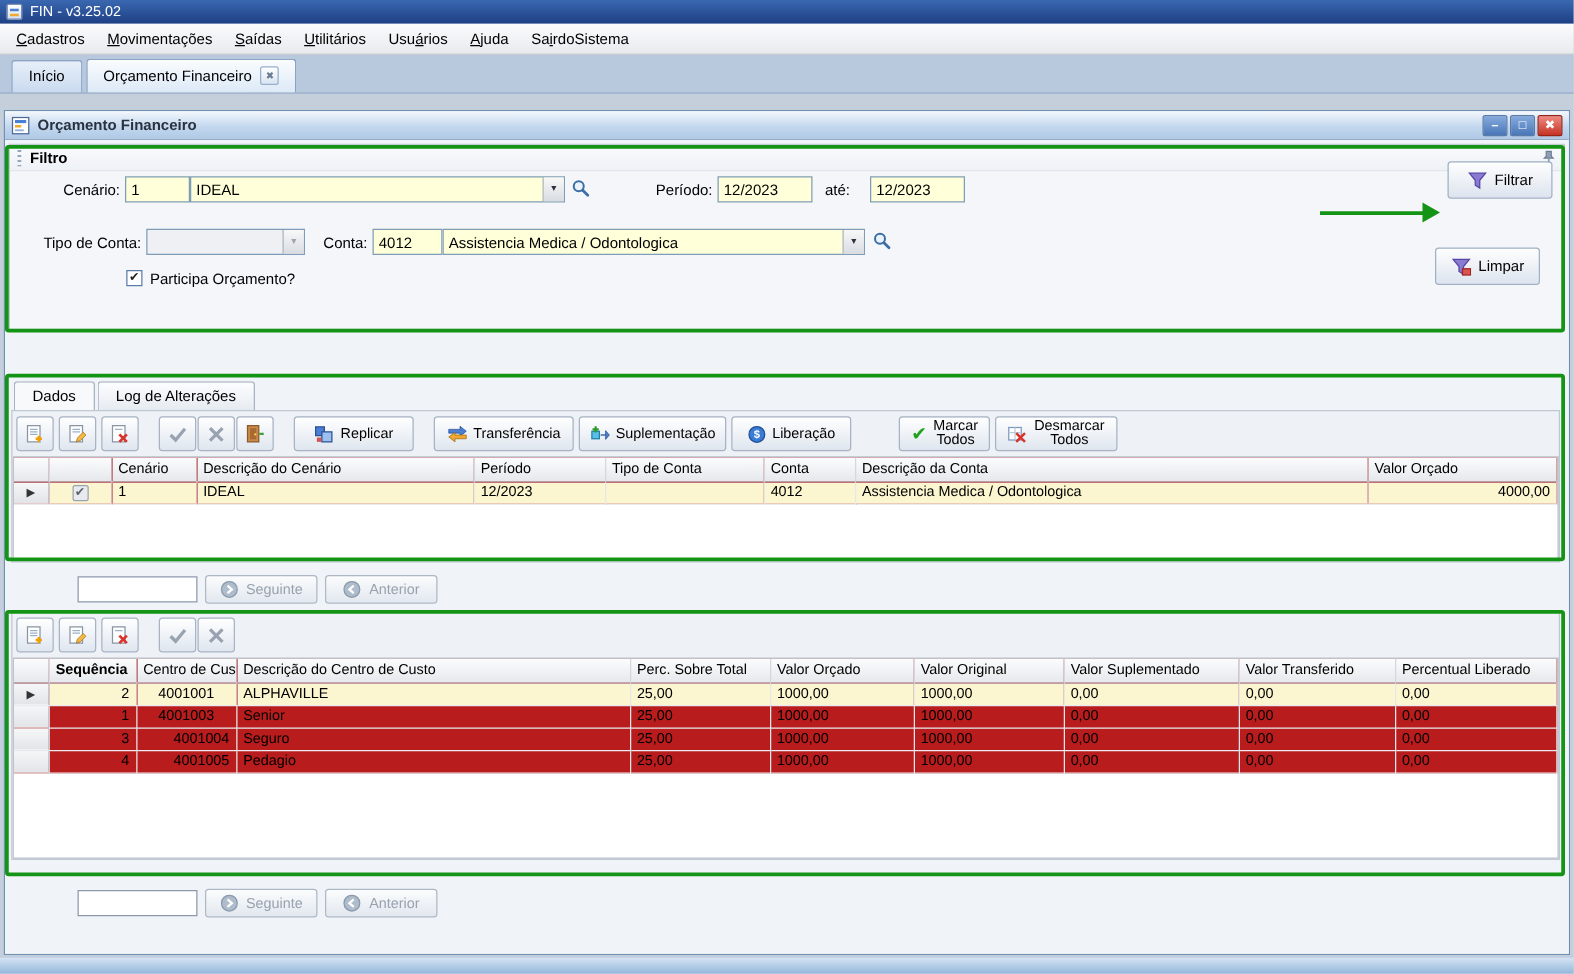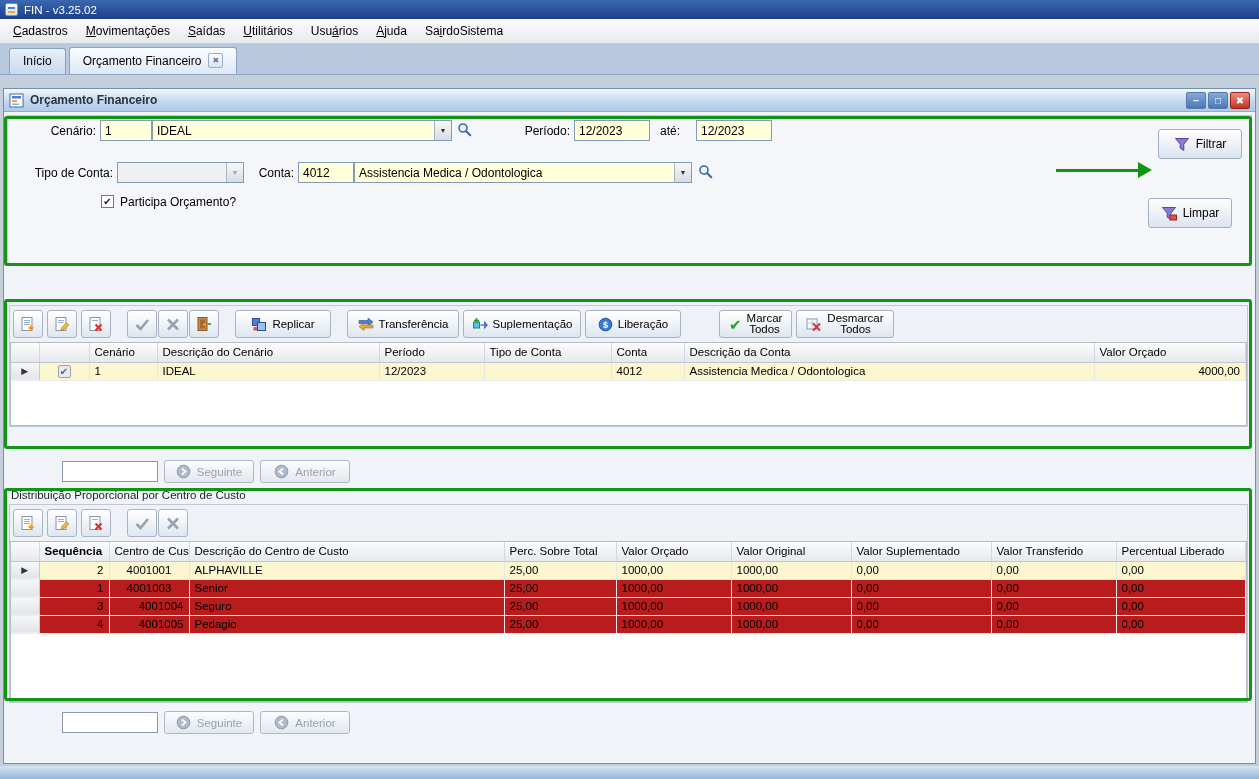--- a/index.html
+++ b/index.html
@@ -237,20 +237,30 @@
       <span>Orçamento Financeiro</span>
       <span class="win-buttons">
         <span class="win-btn">–</span>
         <span class="win-btn">□</span>
         <span class="win-btn close">✖</span>
       </span>
     </div>
     <div class="client">
 
       <div class="filtro">
+        <div class="filtro-header">
+          <span class="grip"></span>
+          <span>Filtro</span>
+          <span class="pin">
+            <svg width="12" height="13" viewBox="0 0 12 13">
+                <path d="M4 1h4v4l1.5 1.5h-7L4 5z" fill="#8fa0b4" stroke="#6e8098"></path>
+                <line x1="6" y1="7" x2="6" y2="12" stroke="#8fa0b4" stroke-width="1.5"></line>
+              </svg>
+          </span>
+        </div>
         <div class="filtro-body">
           <span class="flabel" style="left:16px;top:8px;width:72px;text-align:right">Cenário:</span>
           <input class="finput" style="left: 92px; top: 4px; width: 52px;" value="1">
           <div class="fcombo" style="left:144px;top:4px;width:300px">
             <span class="val">IDEAL</span>
             <span class="combo-btn">▼</span>
           </div>
           <span class="iconbtn" style="left:449px;top:6px">
             <svg width="15" height="15" viewBox="0 0 15 15">
                 <circle cx="6" cy="6" r="4" fill="#eaf2fb" stroke="#3a6ea5" stroke-width="1.6"></circle>
@@ -296,20 +306,28 @@
             <svg width="16" height="15" viewBox="0 0 16 15">
                 <path d="M1.5 1.5h13L9.8 7.2v6.3l-3.6-2.3V7.2z" fill="#8a7ad0" stroke="#5546a8"></path>
                 <rect x="9" y="9" width="6.5" height="5" fill="#d9534f" stroke="#a02622"></rect>
               </svg>
           </span>
           <span>Limpar</span>
         </button>
       </div>
 
       <div class="dados">
+        <div class="sec-tabs">
+          <div class="sec-tab active">
+            <span>Dados</span>
+          </div>
+          <div class="sec-tab">
+            <span>Log de Alterações</span>
+          </div>
+        </div>
         <div class="dados-box">
           <div class="toolbar">
             <button class="tbtn small">
                 <span style="display:flex">
                   <svg width="18" height="17" viewBox="0 0 18 17">
                     <rect x="3" y="1.5" width="10" height="13" fill="#fff" stroke="#8a94a4"></rect>
                     <line x1="5" y1="4.5" x2="11" y2="4.5" stroke="#9ab0c8"></line>
                     <line x1="5" y1="6.5" x2="11" y2="6.5" stroke="#9ab0c8"></line>
                     <line x1="5" y1="8.5" x2="11" y2="8.5" stroke="#9ab0c8"></line>
                     <path d="M12 9.5v5M9.5 12h5" stroke="#f0a000" stroke-width="2"></path>
@@ -478,21 +496,20 @@
               <svg width="15" height="15" viewBox="0 0 15 15">
                 <circle cx="7.5" cy="7.5" r="6.3" fill="#aebccb" stroke="#8a9aac"></circle>
                 <path d="M9 4.5l-3.5 3 3.5 3" fill="none" stroke="#fff" stroke-width="1.8"></path>
               </svg>
             </span>
           <span>Anterior</span>
         </button>
       </div>
 
       <div class="dist">
-        <div class="dist-title">Distribuição Proporcional por Centro de Custo</div>
         <div class="dados-box">
           <div class="toolbar">
             <button class="tbtn small">
                 <span style="display:flex">
                   <svg width="18" height="17" viewBox="0 0 18 17">
                     <rect x="3" y="1.5" width="10" height="13" fill="#fff" stroke="#8a94a4"></rect>
                     <line x1="5" y1="4.5" x2="11" y2="4.5" stroke="#9ab0c8"></line>
                     <line x1="5" y1="6.5" x2="11" y2="6.5" stroke="#9ab0c8"></line>
                     <line x1="5" y1="8.5" x2="11" y2="8.5" stroke="#9ab0c8"></line>
                     <path d="M12 9.5v5M9.5 12h5" stroke="#f0a000" stroke-width="2"></path>

